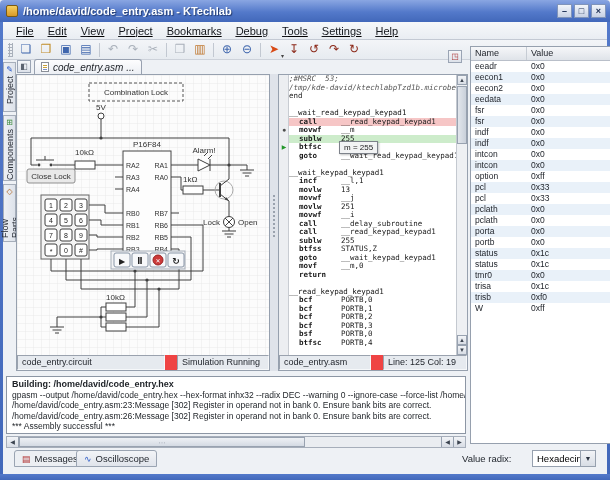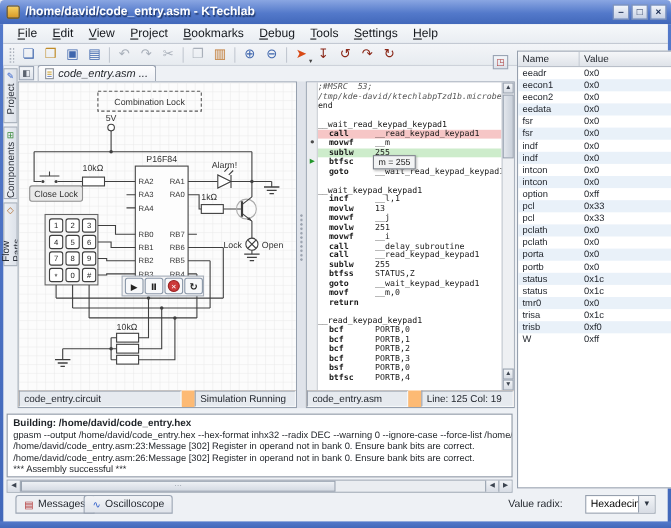--- a/index.html
+++ b/index.html
@@ -6,21 +6,21 @@
   *{box-sizing:border-box;}
   .win{position:relative;width:610px;height:480px;font-family:"Liberation Sans",sans-serif;background:#eef1f5;overflow:hidden;}
   .abs{position:absolute;}
 
   
   .titlebar{left:0;top:0;width:610px;height:22px;background:linear-gradient(#8aa6e2,#5379ca 55%,#4268ba);border-radius:4px 4px 0 0;display:flex;align-items:center;padding:0 4px;}
   .win-ico{width:12px;height:12px;background:linear-gradient(#f6d060,#d89a28);border:1px solid #7a5a14;border-radius:2px;margin:0 5px 0 2px;}
   .title-text{color:#fff;font-size:11px;font-weight:bold;text-shadow:1px 1px 1px #223a6e;flex:1;white-space:nowrap;overflow:hidden;}
   .tb-btn{width:15px;height:14px;margin-left:2px;background:linear-gradient(#f2f5fa,#c7d1e4);border:1px solid #8094ba;font-size:9px;line-height:12px;text-align:center;color:#15284e;font-weight:bold;}
   .edge{background:linear-gradient(#5379ca,#4268ba);}
-  .menubar{left:3px;top:22px;width:604px;height:18px;background:linear-gradient(#f6f8fa,#e9edf2);border-bottom:1px solid #c3c9d3;display:flex;align-items:center;padding-left:6px;}
+  .menubar{left:3px;top:22px;width:604px;height:18px;background:linear-gradient(#f6f8fa,#e9edf2);border-bottom:1px solid #c3c9d3;display:flex;align-items:center;padding-left:6px;text-decoration:underline;}
   .menu-item{font-size:11px;color:#15181d;padding:1px 7px;white-space:nowrap;}
   .menu-item::first-letter{text-decoration:underline;}
   .toolbar{left:3px;top:40px;width:604px;height:20px;background:linear-gradient(#f3f5f8,#e7ebf0);border-bottom:1px solid #cdd2da;display:flex;align-items:center;padding-left:2px;}
   .grip{width:5px;height:14px;margin:0 3px;background-image:radial-gradient(#a9b0bb 1px,transparent 1.1px);background-size:3px 3px;}
   .tbtn{width:20px;height:18px;text-align:center;font-size:12px;line-height:17px;position:relative;}
   .tsep{width:1px;height:14px;background:#c2c8d1;margin:0 3px;}
   .ic-doc{color:#3f66ad;} .ic-folder{color:#c08c28;} .ic-dis{color:#a9b0ba;} .ic-paste{color:#c07830;}
   .ic-zoom{color:#3f66ad;} .ic-run{color:#d84a16;} .ic-dbg{color:#8a2616;}
   .drop{position:absolute;right:0;bottom:0;font-size:6px;color:#444;line-height:6px;}
 
@@ -34,21 +34,21 @@
   .vtab{position:absolute;width:13px;background:linear-gradient(90deg,#edf0f4,#dde2ea);border:1px solid #a6aeba;font-size:9px;color:#2a2f38;display:flex;flex-direction:column;align-items:center;padding:3px 0;gap:2px;}
   .vtab.active{background:#f6f8fa;}
   .vtab .vlabel{writing-mode:vertical-rl;}
   .vtab.left .vlabel{transform:rotate(180deg);}
   .vtab .ticon{font-size:8px;line-height:8px;}
   .ic-proj{color:#2a5ac8;} .ic-comp{color:#3a8a3a;} .ic-flow{color:#b06a2a;}
   .ic-item{color:#18a0b8;} .ic-help{color:#2a5ac8;font-weight:bold;} .ic-sym{color:#c04a9a;}
 
   
   .panel{border:1px solid #96a0ae;background:#fff;}
-  .statusrow{position:absolute;left:0;bottom:0;right:0;height:15px;display:flex;background:#fdba74;gap:12px;}
+  .statusrow{position:absolute;left:0;bottom:0;right:0;height:15px;display:flex;background:#ef4444;gap:12px;}
   .scell{border:1px solid;border-color:#9aa2ae #f6f8fa #f6f8fa #9aa2ae;background:#e6eaef;font-size:9px;color:#23272e;padding:1px 4px;white-space:nowrap;overflow:hidden;}
 
   
   .wire{stroke:#3f3f3f;stroke-width:1;fill:none;}
   .comp{fill:#fff;stroke:#3f3f3f;}
   .dot{fill:#3f3f3f;}
   .clabel{font:8px "Liberation Sans",sans-serif;fill:#333;}
   .cpin{font:7px "Liberation Sans",sans-serif;fill:#333;}
   .ckey{font:7px "Liberation Sans",sans-serif;fill:#222;}
   .gnd{stroke:#3f3f3f;stroke-width:1.2;}

